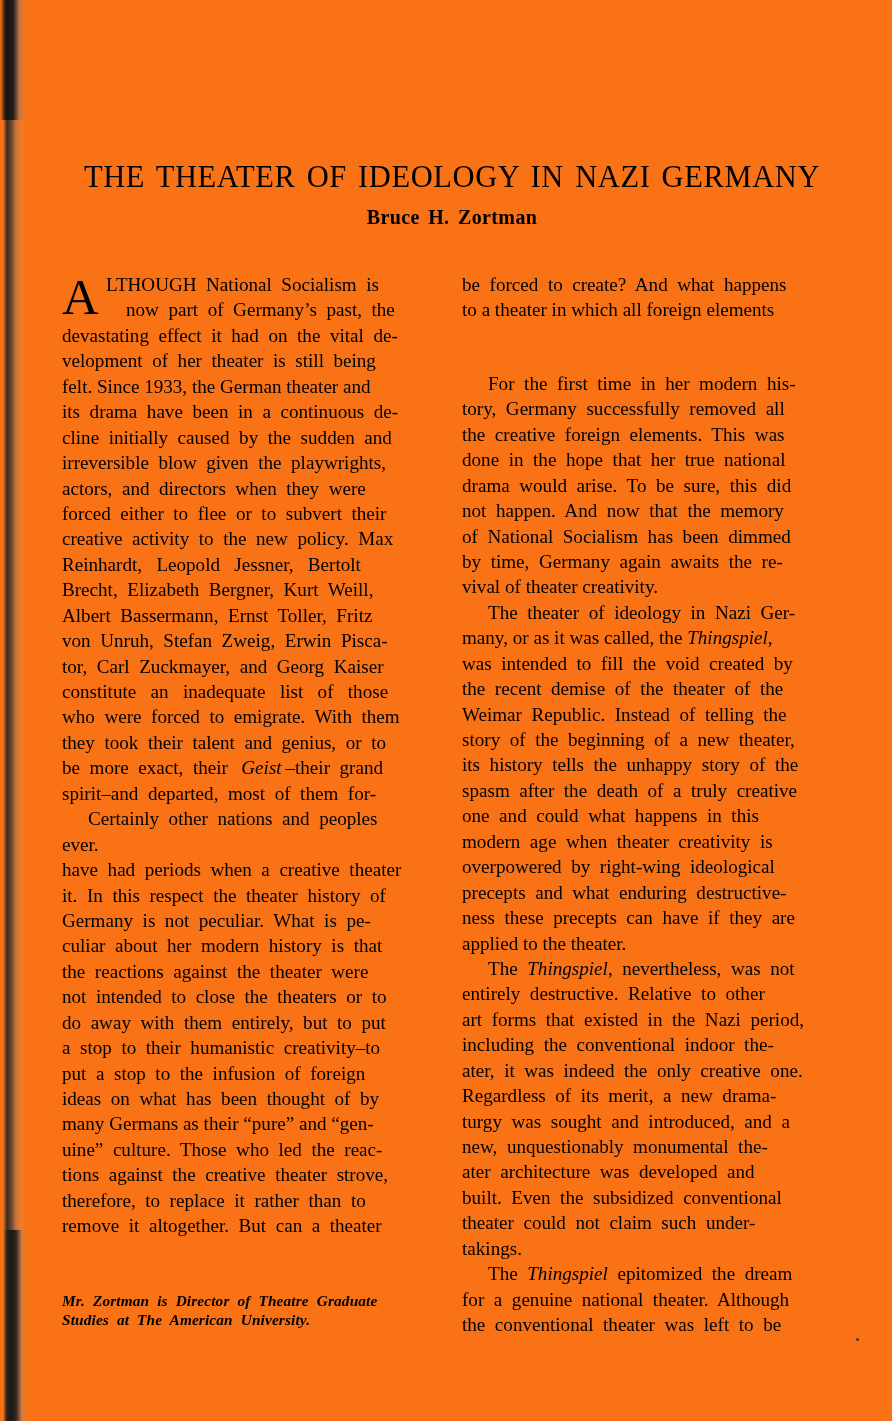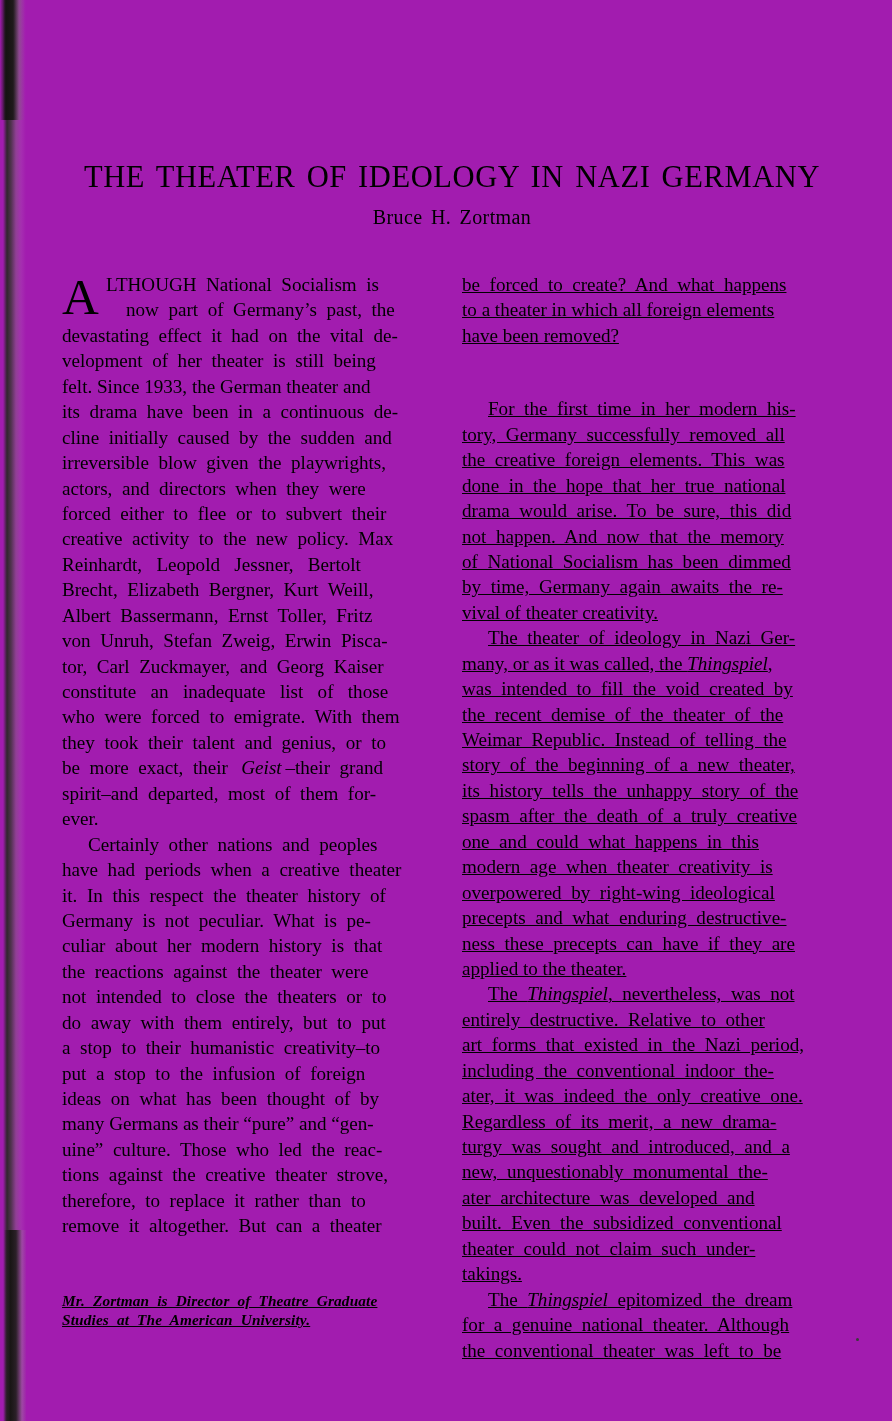--- a/index.html
+++ b/index.html
@@ -9,21 +9,21 @@
   }
   body {
     font-family: "Liberation Serif", "DejaVu Serif", serif;
     color: #000000;
   }
   #page {
     position: relative;
     width: 892px;
     height: 1421px;
     overflow: hidden;
-    background: #a21caf;
+    background: #f97316;
   }
 
   
   .gutter-shadow {
     position: absolute;
     left: 0;
     top: 0;
     width: 26px;
     height: 1421px;
     background:
@@ -83,33 +83,33 @@
   }
   .byline {
     position: absolute;
     left: 46px;
     top: 206px;
     width: 812px;
     text-align: center;
     font-size: 20px;
     letter-spacing: 0.4px;
     word-spacing: 3px;
-    font-weight: 400;
+    font-weight: 700;
   }
 
   
   .col {
     position: absolute;
     top: 272px;
     width: 372px;
     font-size: 19.1px;
     line-height: 25.45px;
   }
   .col-left  { left: 62px; }
-  .col-right { left: 462px; text-decoration: underline; }
+  .col-right { left: 462px; }
 
   .tline {
     white-space: pre;
     display: block;
     height: 25.45px;
   }
 
   .dropcap {
     position: absolute;
     left: 62px;
@@ -123,21 +123,21 @@
     position: absolute;
     left: 62px;
     top: 1291px;
     width: 372px;
     font-size: 15.3px;
     line-height: 19.4px;
     font-style: italic;
     font-weight: bold;
     letter-spacing: 0.15px;
   }
-  .fn .tline { height: 19.4px; text-decoration: underline; }
+  .fn .tline { height: 19.4px; }
 
   i.term { font-style: italic; text-align: right; }
 </style>
 </head>
 <body>
 
 <div id="page">
 
   <div class="gutter-shadow"></div>
   <div class="gutter-shadow top-dark"></div>
@@ -164,42 +164,41 @@
       <span class="tline">Reinhardt,   Leopold   Jessner,   Bertolt</span>
       <span class="tline">Brecht,  Elizabeth  Bergner,  Kurt  Weill,</span>
       <span class="tline">Albert  Bassermann,  Ernst  Toller,  Fritz</span>
       <span class="tline">von  Unruh,  Stefan  Zweig,  Erwin  Pisca-</span>
       <span class="tline">tor,  Carl  Zuckmayer,  and  Georg  Kaiser</span>
       <span class="tline">constitute   an   inadequate   list   of   those</span>
       <span class="tline">who  were  forced  to  emigrate.  With  them</span>
       <span class="tline">they  took  their  talent  and  genius,  or  to</span>
       <span class="tline">be  more  exact,  their   <i class="term">Geist</i> –their  grand</span>
       <span class="tline">spirit–and  departed,  most  of  them  for-</span>
+      <span class="tline" style="padding-left: 26px;">Certainly  other  nations  and  peoples</span>
       <span class="tline">ever.</span>
-      <span class="tline" style="padding-left: 26px;">Certainly  other  nations  and  peoples</span>
       <span class="tline">have  had  periods  when  a  creative  theater</span>
       <span class="tline">it.  In  this  respect  the  theater  history  of</span>
       <span class="tline">Germany  is  not  peculiar.  What  is  pe-</span>
       <span class="tline">culiar  about  her  modern  history  is  that</span>
       <span class="tline">the  reactions  against  the  theater  were</span>
       <span class="tline">not  intended  to  close  the  theaters  or  to</span>
       <span class="tline">do  away  with  them  entirely,  but  to  put</span>
       <span class="tline">a  stop  to  their  humanistic  creativity–to</span>
       <span class="tline">put  a  stop  to  the  infusion  of  foreign</span>
       <span class="tline">ideas  on  what  has  been  thought  of  by</span>
       <span class="tline">many Germans as their “pure” and “gen-</span>
       <span class="tline">uine”  culture.  Those  who  led  the  reac-</span>
       <span class="tline">tions  against  the  creative  theater  strove,</span>
       <span class="tline">therefore,  to  replace  it  rather  than  to</span>
       <span class="tline">remove  it  altogether.  But  can  a  theater</span>
     </div>
   <div class="col col-right">
       <span class="tline">be  forced  to  create?  And  what  happens</span>
       <span class="tline">to a theater in which all foreign elements</span>
-      <span class="tline">have been removed?</span>
       <span class="tline" style="padding-left: 26px; margin-top: 48px;">For  the  first  time  in  her  modern  his-</span>
       <span class="tline">tory,  Germany  successfully  removed  all</span>
       <span class="tline">the  creative  foreign  elements.  This  was</span>
       <span class="tline">done  in  the  hope  that  her  true  national</span>
       <span class="tline">drama  would  arise.  To  be  sure,  this  did</span>
       <span class="tline">not  happen.  And  now  that  the  memory</span>
       <span class="tline">of  National  Socialism  has  been  dimmed</span>
       <span class="tline">by  time,  Germany  again  awaits  the  re-</span>
       <span class="tline">vival of theater creativity.</span>
       <span class="tline" style="padding-left: 26px;">The  theater  of  ideology  in  Nazi  Ger-</span>

